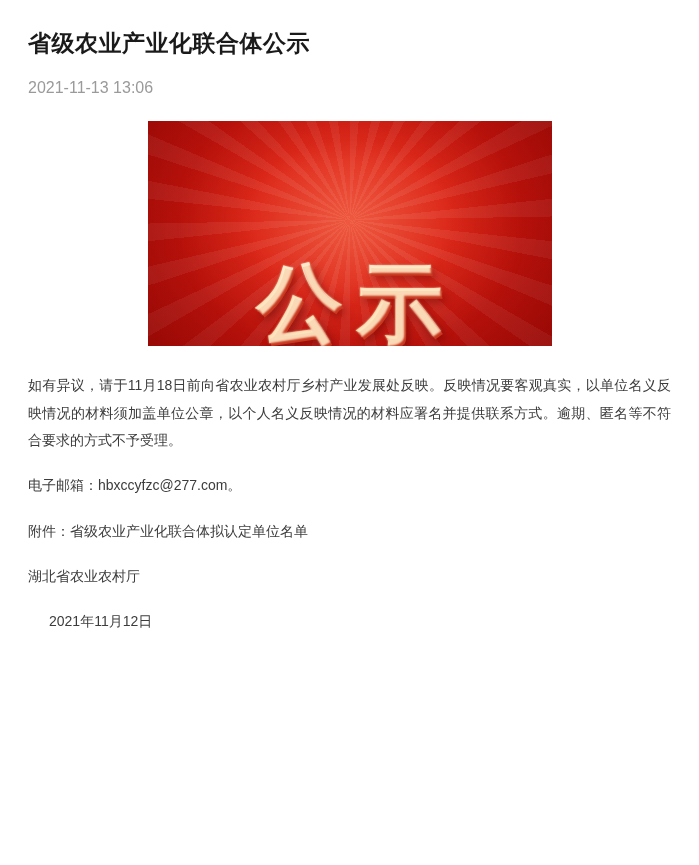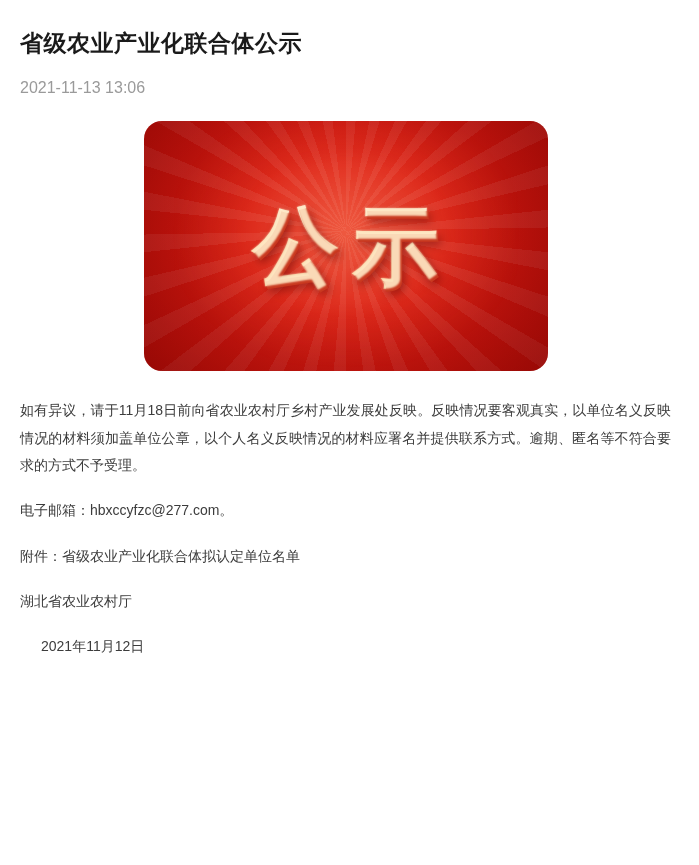--- a/index.html
+++ b/index.html
@@ -8,21 +8,21 @@
     background: #ffffff;
   }
   body {
     width: 699px;
     min-height: 865px;
     font-family: "Liberation Sans", "DejaVu Sans", sans-serif;
     color: #333333;
     -webkit-font-smoothing: antialiased;
   }
   .article {
-    padding: 28px 28px 30px 20px;
+    padding: 28px 28px 30px 28px;
     box-sizing: border-box;
     width: 699px;
   }
   .article-title {
     font-size: 23px;
     font-weight: bold;
     color: #1a1a1a;
     line-height: 1.35;
     margin: 0 0 18px 0;
     letter-spacing: 0.5px;
@@ -33,29 +33,28 @@
     margin: 0 0 22px 0;
     line-height: 1.4;
   }
   .figure-wrap {
     display: flex;
     justify-content: center;
     margin: 0 0 26px 0;
   }
   .notice-banner {
     width: 404px;
-    height: 250px;
+    height: 225px;
     position: relative;
     overflow: hidden;
     background:
       radial-gradient(circle at 50% 42%, #e8342a 0%, #d91f16 38%, #c2140d 68%, #a90d08 100%);
     display: flex;
-    align-items: center;
+    align-items: flex-end;
     justify-content: center;
-    border-radius: 18px;
   }
   .notice-banner .rays {
     position: absolute;
     left: 50%;
     top: 44%;
     width: 760px;
     height: 760px;
     transform: translate(-50%, -50%);
     background:
       repeating-conic-gradient(from 0deg at 50% 50%,

